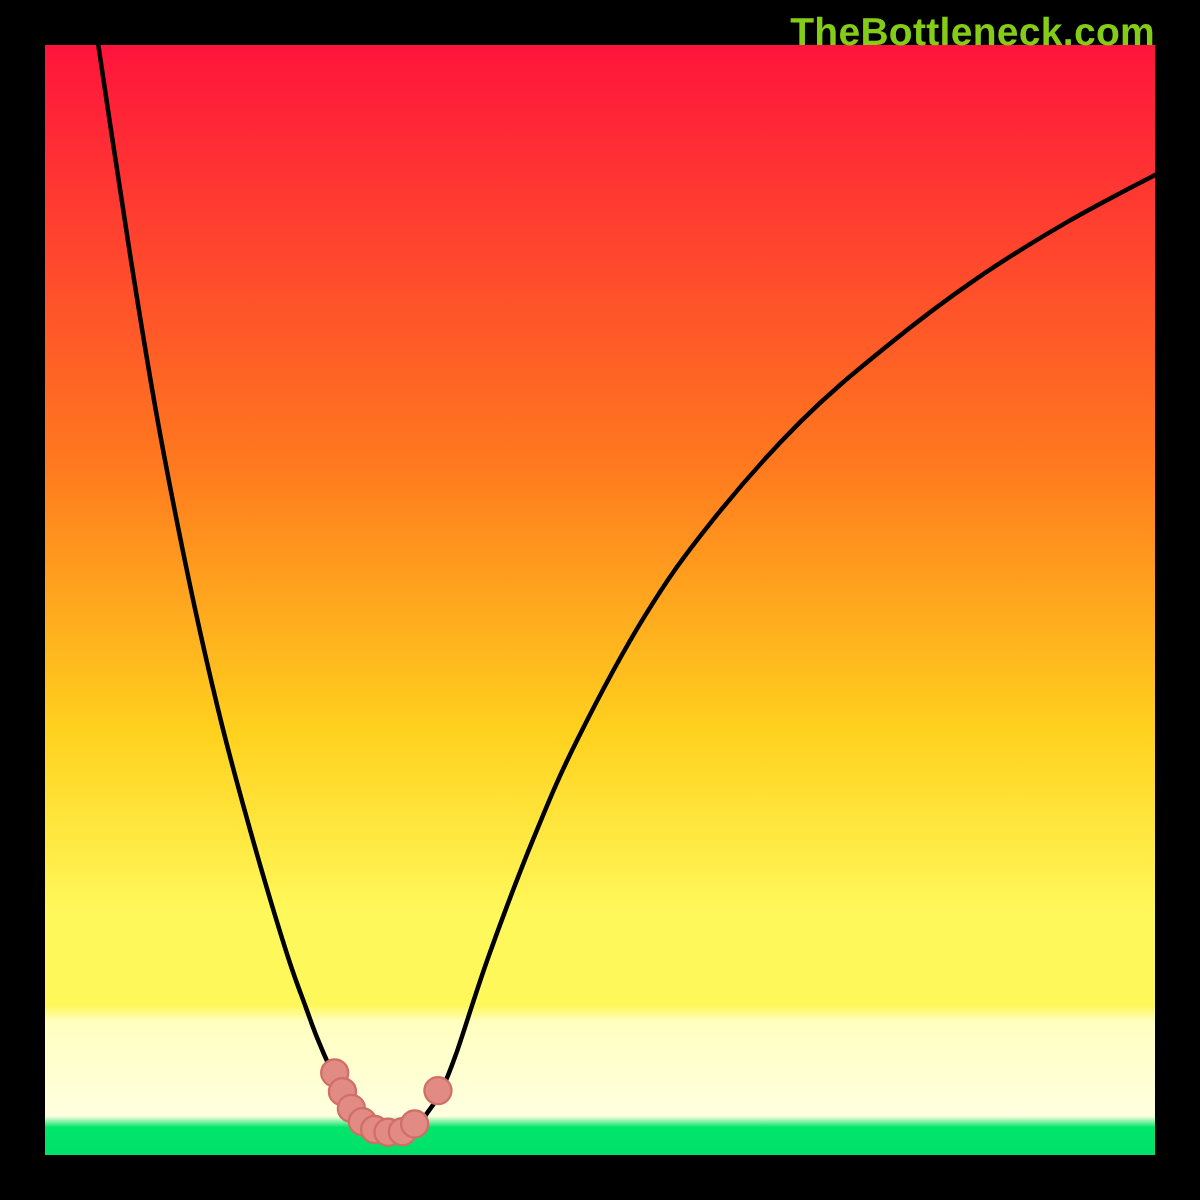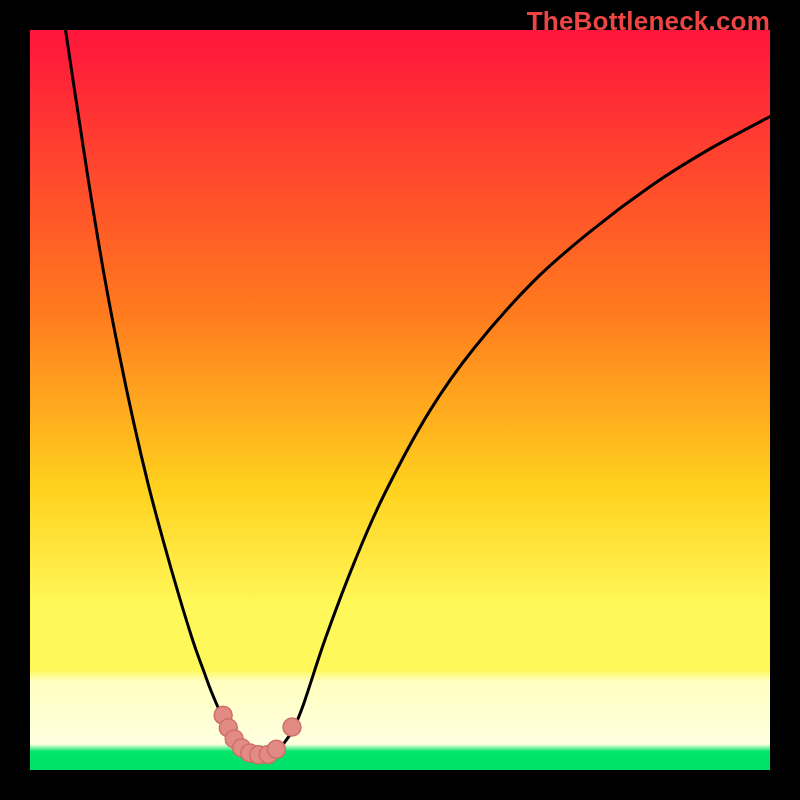--- a/index.html
+++ b/index.html
@@ -30,21 +30,21 @@
     position: absolute;
     left: 0;
     top: 0;
     width: 740px;
     height: 740px;
   }
   .watermark {
     position: absolute;
     top: 6px;
     right: 30px;
-    color: #ef4444;
+    color: #84cc16;
     font-family: Arial, Helvetica, sans-serif;
     font-size: 26px;
     font-weight: 600;
     letter-spacing: 0.2px;
     user-select: none;
   }
   svg.curves {
     position: absolute;
     left: 0;
     top: 0;

